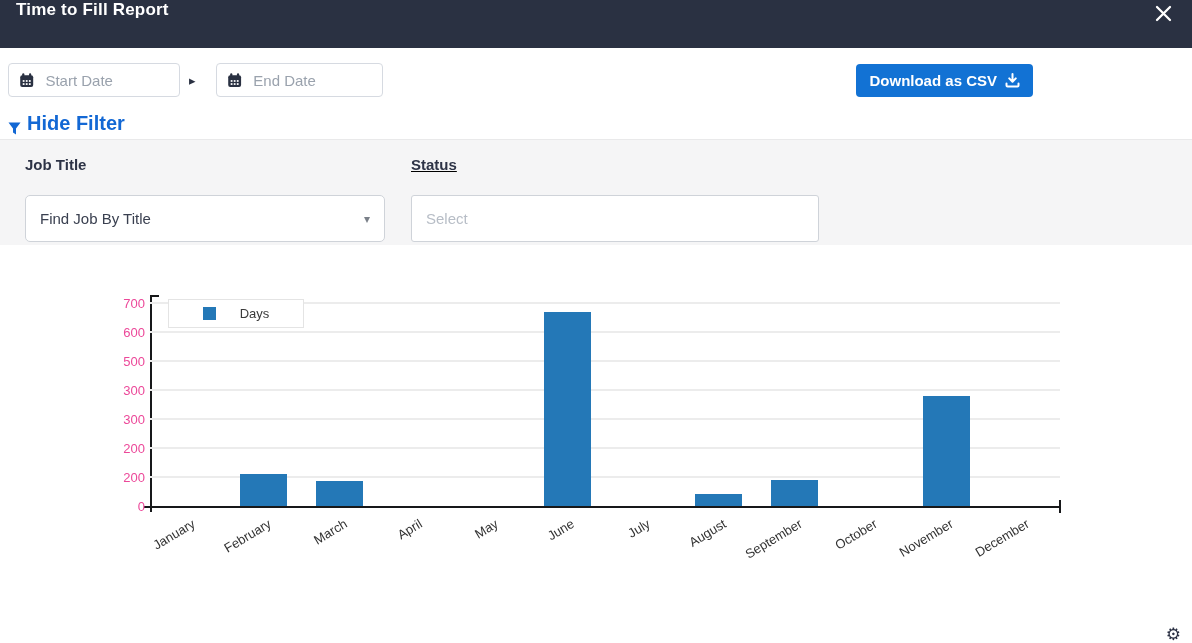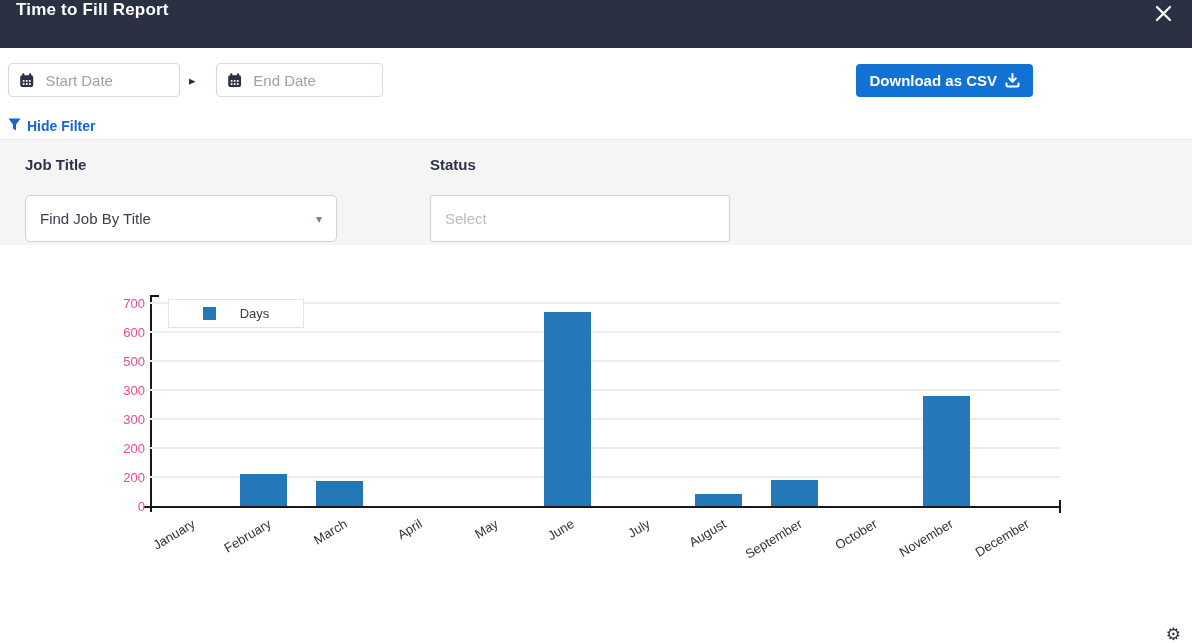--- a/index.html
+++ b/index.html
@@ -38,41 +38,41 @@
     color:#2a3142;font-size:13px;
   }
   .csv-btn{
     position:absolute;right:11px;top:16px;height:33px;
     background:#1272d4;color:#fff;border:none;border-radius:4px;
     font-size:15px;font-weight:700;font-family:inherit;
     display:flex;align-items:center;gap:8px;padding:0 13px;cursor:pointer;
   }
   
   .filter-toggle{
-    position:absolute;top:112px;left:8px;display:flex;align-items:flex-start;gap:6px;
-    color:#1368d4;font-size:14px;font-weight:700;cursor:pointer;margin-top:6px;
+    position:absolute;top:112px;left:8px;display:flex;align-items:flex-end;gap:6px;
+    color:#1368d4;font-size:20px;font-weight:700;cursor:pointer;
   }
   
   .filter-panel{
     position:absolute;top:139px;left:0;width:1192px;height:106px;
     background:#f5f5f6;border-top:1px solid #e9e9ea;box-sizing:border-box;
   }
   .field-group{position:absolute;top:16px;}
   .fg-job{left:25px;}
-  .fg-status{left:430px;}
+  .fg-status{left:411px;text-decoration:underline;}
   .field-label{font-size:15px;font-weight:700;color:#2d3346;margin-bottom:22px;}
   .select-box{
-    width:312px;height:47px;box-sizing:border-box;background:#fff;
+    width:360px;height:47px;box-sizing:border-box;background:#fff;
     border:1px solid #cfd3d9;border-radius:5px;display:flex;align-items:center;
     padding:0 14px;cursor:pointer;
   }
   .select-box .select-value{font-size:15px;color:#3a4050;}
   .select-box .caret{margin-left:auto;color:#7a8089;font-size:12px;}
   .status-input{
-    width:300px;height:47px;box-sizing:border-box;background:#fff;
+    width:408px;height:47px;box-sizing:border-box;background:#fff;
     border:1px solid #cfd3d9;border-radius:3px;padding:0 14px;
     font-size:15px;color:#3a4050;font-family:inherit;outline:none;
   }
   .status-input::placeholder{color:#b7bdc6;}
   
   .chart-region{position:absolute;top:245px;left:0;width:1192px;height:398px;background:#fff;}
   .gridline{position:absolute;height:2px;background:#ececec;}
   .y-axis-line{position:absolute;left:150px;top:50px;width:2px;height:217px;background:#17181a;}
   .y-axis-top-tick{position:absolute;left:150px;top:50px;width:9px;height:2px;background:#17181a;}
   .x-axis-line{position:absolute;left:144px;top:261px;width:917px;height:2px;background:#17181a;}

